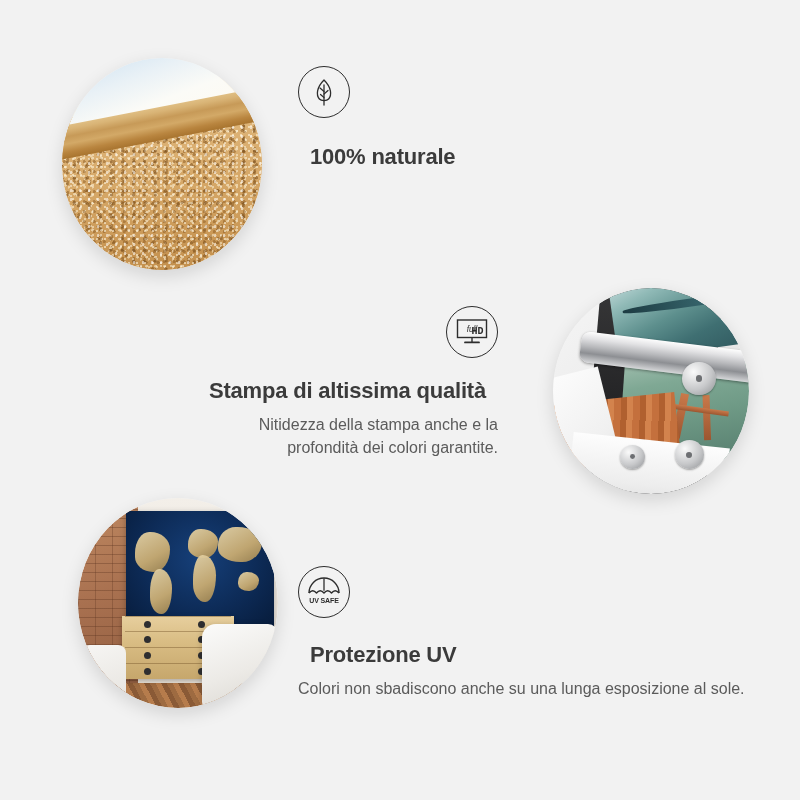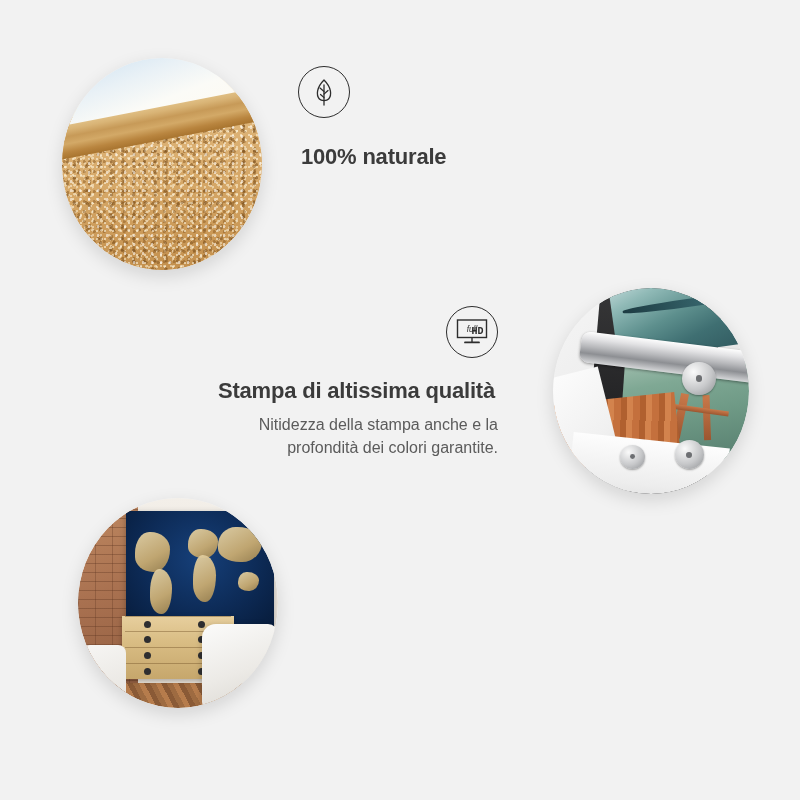--- a/index.html
+++ b/index.html
@@ -185,21 +185,21 @@
     border: 1.6px solid #2d2d2d;
     border-radius: 50%;
     display: flex; align-items: center; justify-content: center;
     box-sizing: border-box;
   }
   .f-title {
     color: #3b3b3b;
     font-size: 22px;
     font-weight: bold;
     letter-spacing: -0.2px;
-    margin: 3px;
+    margin: 12px;
     white-space: nowrap;
   }
   .f-desc {
     color: #5b5b5b;
     font-size: 16px;
     line-height: 1.45;
     margin: 0;
   }
 
   
@@ -312,14 +312,28 @@
         <span class="knob" style="left:20%;top:58%"></span>
           <span class="knob" style="left:68%;top:58%"></span>
         <span class="knob" style="left:20%;top:83%"></span>
           <span class="knob" style="left:68%;top:83%"></span>
       </div>
       <div class="rm-chair-l"></div>
       <div class="rm-chair-r"></div>
     </div>
   </div>
 
+  <div class="feature" id="feature-uv">
+    <div class="icon-wrap">
+      <div class="icon-circle">
+        <svg width="40" height="36" viewBox="0 0 40 36">
+          <path d="M5 19 A15 15 0 0 1 35 19" fill="none" stroke="#2d2d2d" stroke-width="1.4"></path>
+          <path d="M5 19 Q8.7 14.4 12.5 19 Q16.2 14.4 20 19 Q23.7 14.4 27.5 19 Q31.2 14.4 35 19" fill="none" stroke="#2d2d2d" stroke-width="1.4" stroke-linejoin="round"></path>
+          <line x1="20" y1="4.2" x2="20" y2="16.8" stroke="#2d2d2d" stroke-width="1.3"></line>
+          <text x="20" y="28.6" text-anchor="middle" font-family="'Liberation Sans', sans-serif" font-size="7" font-weight="bold" letter-spacing="-0.1" fill="#2d2d2d">UV SAFE</text>
+        </svg>
+      </div>
+    </div>
+    <div class="f-title">Protezione UV</div>
+    <div class="f-desc">Colori non sbadiscono anche su una lunga esposizione al sole.</div>
+  </div>
 
 </div>
 
 </body></html>

